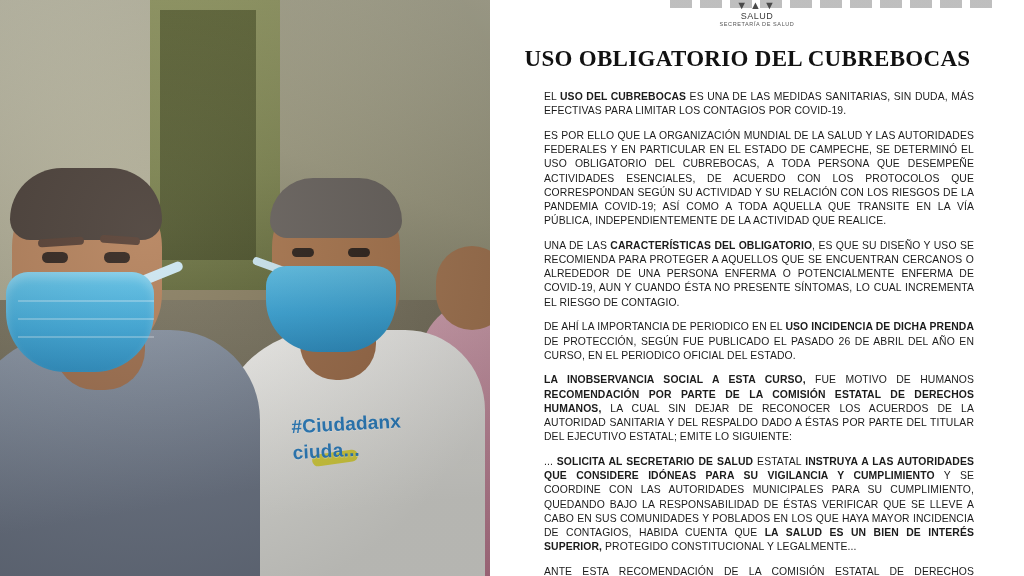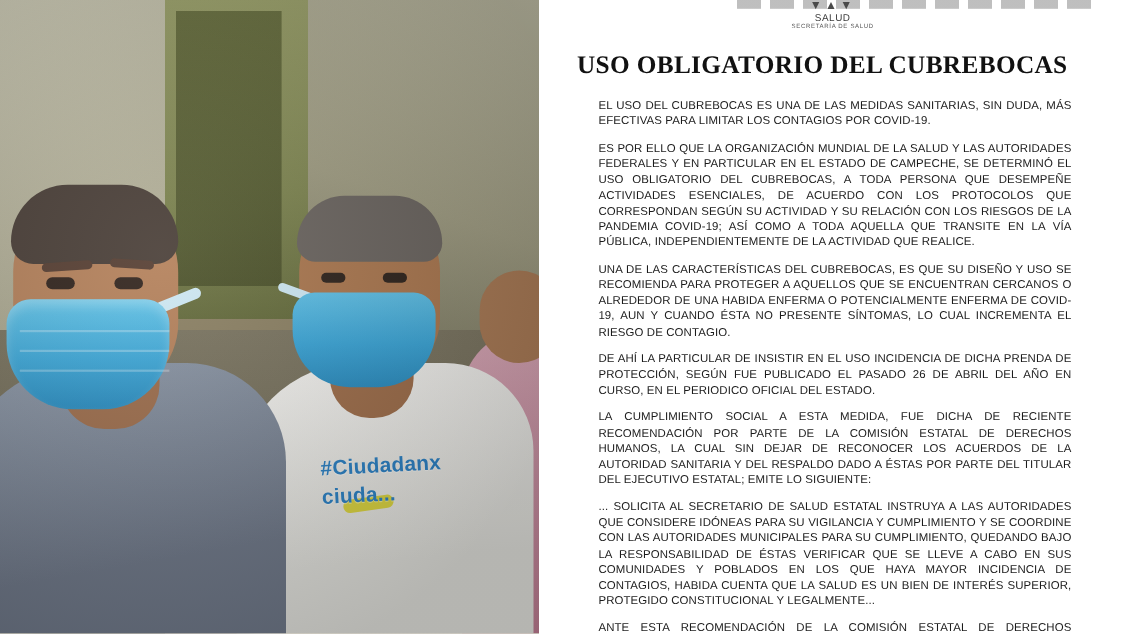--- a/index.html
+++ b/index.html
@@ -313,21 +313,21 @@
     font-size: 10.4px;
     line-height: 14.2px;
     color: #1b1b1b;
     text-align: justify;
     letter-spacing: .1px;
   }
   .doc-body p {
     margin: 0 0 10.5px 0;
   }
   .doc-body b {
-    font-weight: normal;
+    font-weight: bold;
   }
 </style>
 </head>
 <body>
 
 <div class="page">
 
   <div class="photo">
     <div class="ph-wall-left"></div>
     <div class="ph-wall-mid"></div>
@@ -378,21 +378,21 @@
       <div class="logo-eagle">▼▲▼</div>
       <div class="logo-salud">SALUD</div>
       <div class="logo-sec">SECRETARÍA DE SALUD</div>
     </div>
 
     <div class="doc-title">USO OBLIGATORIO DEL CUBREBOCAS</div>
 
     <div class="doc-body" id="doc-body">
         <p><span>EL </span><b>USO DEL CUBREBOCAS</b><span> ES UNA DE LAS MEDIDAS SANITARIAS, SIN DUDA, MÁS EFECTIVAS PARA LIMITAR LOS CONTAGIOS POR COVID-19.</span></p>
         <p><span>ES POR ELLO QUE LA ORGANIZACIÓN MUNDIAL DE LA SALUD Y LAS AUTORIDADES FEDERALES Y EN PARTICULAR EN EL ESTADO DE CAMPECHE, SE DETERMINÓ EL USO OBLIGATORIO DEL CUBREBOCAS, A TODA PERSONA QUE DESEMPEÑE ACTIVIDADES ESENCIALES, DE ACUERDO CON LOS PROTOCOLOS QUE CORRESPONDAN SEGÚN SU ACTIVIDAD Y SU RELACIÓN CON LOS RIESGOS DE LA PANDEMIA COVID-19; ASÍ COMO A TODA AQUELLA QUE TRANSITE EN LA VÍA PÚBLICA, INDEPENDIENTEMENTE DE LA ACTIVIDAD QUE REALICE.</span></p>
-        <p><span>UNA DE LAS </span><b>CARACTERÍSTICAS DEL CUBREBOCAS</b><span>, ES QUE SU DISEÑO Y USO SE RECOMIENDA PARA PROTEGER A AQUELLOS QUE SE ENCUENTRAN CERCANOS O ALREDEDOR DE UNA HABIDA ENFERMA O POTENCIALMENTE ENFERMA DE COVID-19, AUN Y CUANDO ÉSTA NO PRESENTE SÍNTOMAS, LO CUAL INCREMENTA EL RIESGO DE CONTAGIO.</span></p>
-        <p><span>DE AHÍ LA PARTICULAR DE INSISTIR EN EL </span><b>USO INCIDENCIA DE DICHA PRENDA</b><span> DE PROTECCIÓN, SEGÚN FUE PUBLICADO EL PASADO 26 DE ABRIL DEL AÑO EN CURSO, EN EL PERIODICO OFICIAL DEL ESTADO.</span></p>
-        <p><b>LA CUMPLIMIENTO SOCIAL A ESTA MEDIDA,</b><span> FUE DICHA DE RECIENTE </span><b>RECOMENDACIÓN POR PARTE DE LA COMISIÓN ESTATAL DE DERECHOS HUMANOS,</b><span> LA CUAL SIN DEJAR DE RECONOCER LOS ACUERDOS DE LA AUTORIDAD SANITARIA Y DEL RESPALDO DADO A ÉSTAS POR PARTE DEL TITULAR DEL EJECUTIVO ESTATAL; EMITE LO SIGUIENTE:</span></p>
+        <p><span>UNA DE LAS </span><b>CARACTERÍSTICAS DEL OBLIGATORIO</b><span>, ES QUE SU DISEÑO Y USO SE RECOMIENDA PARA PROTEGER A AQUELLOS QUE SE ENCUENTRAN CERCANOS O ALREDEDOR DE UNA PERSONA ENFERMA O POTENCIALMENTE ENFERMA DE COVID-19, AUN Y CUANDO ÉSTA NO PRESENTE SÍNTOMAS, LO CUAL INCREMENTA EL RIESGO DE CONTAGIO.</span></p>
+        <p><span>DE AHÍ LA IMPORTANCIA DE PERIODICO EN EL </span><b>USO INCIDENCIA DE DICHA PRENDA</b><span> DE PROTECCIÓN, SEGÚN FUE PUBLICADO EL PASADO 26 DE ABRIL DEL AÑO EN CURSO, EN EL PERIODICO OFICIAL DEL ESTADO.</span></p>
+        <p><b>LA INOBSERVANCIA SOCIAL A ESTA CURSO,</b><span> FUE MOTIVO DE HUMANOS </span><b>RECOMENDACIÓN POR PARTE DE LA COMISIÓN ESTATAL DE DERECHOS HUMANOS,</b><span> LA CUAL SIN DEJAR DE RECONOCER LOS ACUERDOS DE LA AUTORIDAD SANITARIA Y DEL RESPALDO DADO A ÉSTAS POR PARTE DEL TITULAR DEL EJECUTIVO ESTATAL; EMITE LO SIGUIENTE:</span></p>
         <p><span>... </span><b>SOLICITA AL SECRETARIO DE SALUD</b><span> ESTATAL </span><b>INSTRUYA A LAS AUTORIDADES QUE CONSIDERE IDÓNEAS PARA SU VIGILANCIA Y CUMPLIMIENTO</b><span> Y SE COORDINE CON LAS AUTORIDADES MUNICIPALES PARA SU CUMPLIMIENTO, QUEDANDO BAJO LA RESPONSABILIDAD DE ÉSTAS VERIFICAR QUE SE LLEVE A CABO EN SUS COMUNIDADES Y POBLADOS EN LOS QUE HAYA MAYOR INCIDENCIA DE CONTAGIOS, HABIDA CUENTA QUE </span><b>LA SALUD ES UN BIEN DE INTERÉS SUPERIOR,</b><span> PROTEGIDO CONSTITUCIONAL Y LEGALMENTE...</span></p>
         <p><span>ANTE ESTA RECOMENDACIÓN DE LA COMISIÓN ESTATAL DE DERECHOS HUMANOS, LA CUAL COINCIDE Y APOYA LA INICIATIVA DEL EJECUTIVO ESTATAL EN ESTE IMPORTANTE TEMA, ESTA AUTORIDAD SANITARIA </span></p>
       </div>
   </div>
 
 </div>
 
 </body></html>

